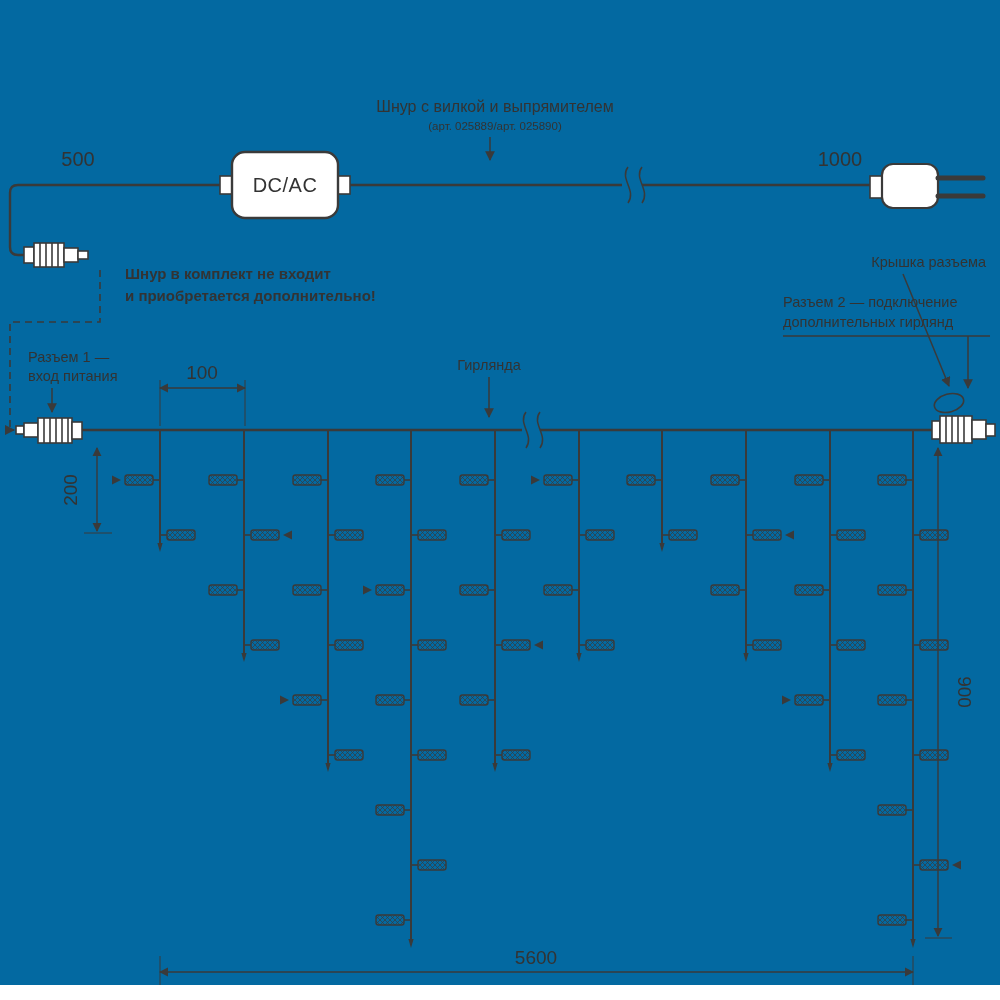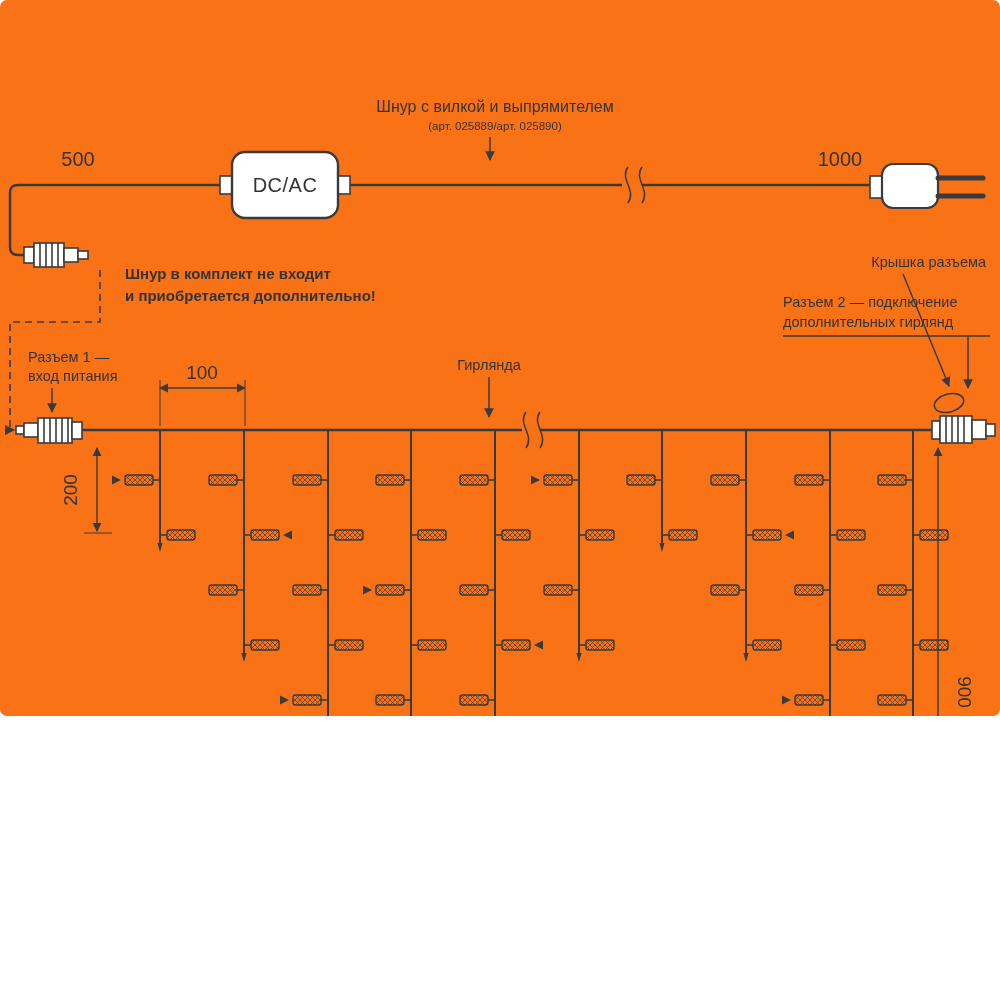--- a/index.html
+++ b/index.html
@@ -1,16 +1,16 @@
 <!DOCTYPE html>
 <html><head>
 <meta charset="utf-8">
 <style>
   html,body{margin:0;padding:0;background:#ffffff;}
-  .stage{width:1000px;height:716px;position:relative;background:#f97316;border-radius:7px;}
+  .stage{width:1000px;height:985px;position:relative;background:#0369a1;}
   svg{display:block;}
   text{font-family:"Liberation Sans","DejaVu Sans",sans-serif;fill:#333333;}
   .t-title{font-size:16px;}
   .t-art{font-size:11.5px;}
   .t-note{font-size:15px;font-weight:bold;}
   .t-label{font-size:14.5px;}
   .t-dim{font-size:19px;}
   .t-dim-big{font-size:20px;}
   .t-box{font-size:20px;letter-spacing:0.5px;}
 </style>

